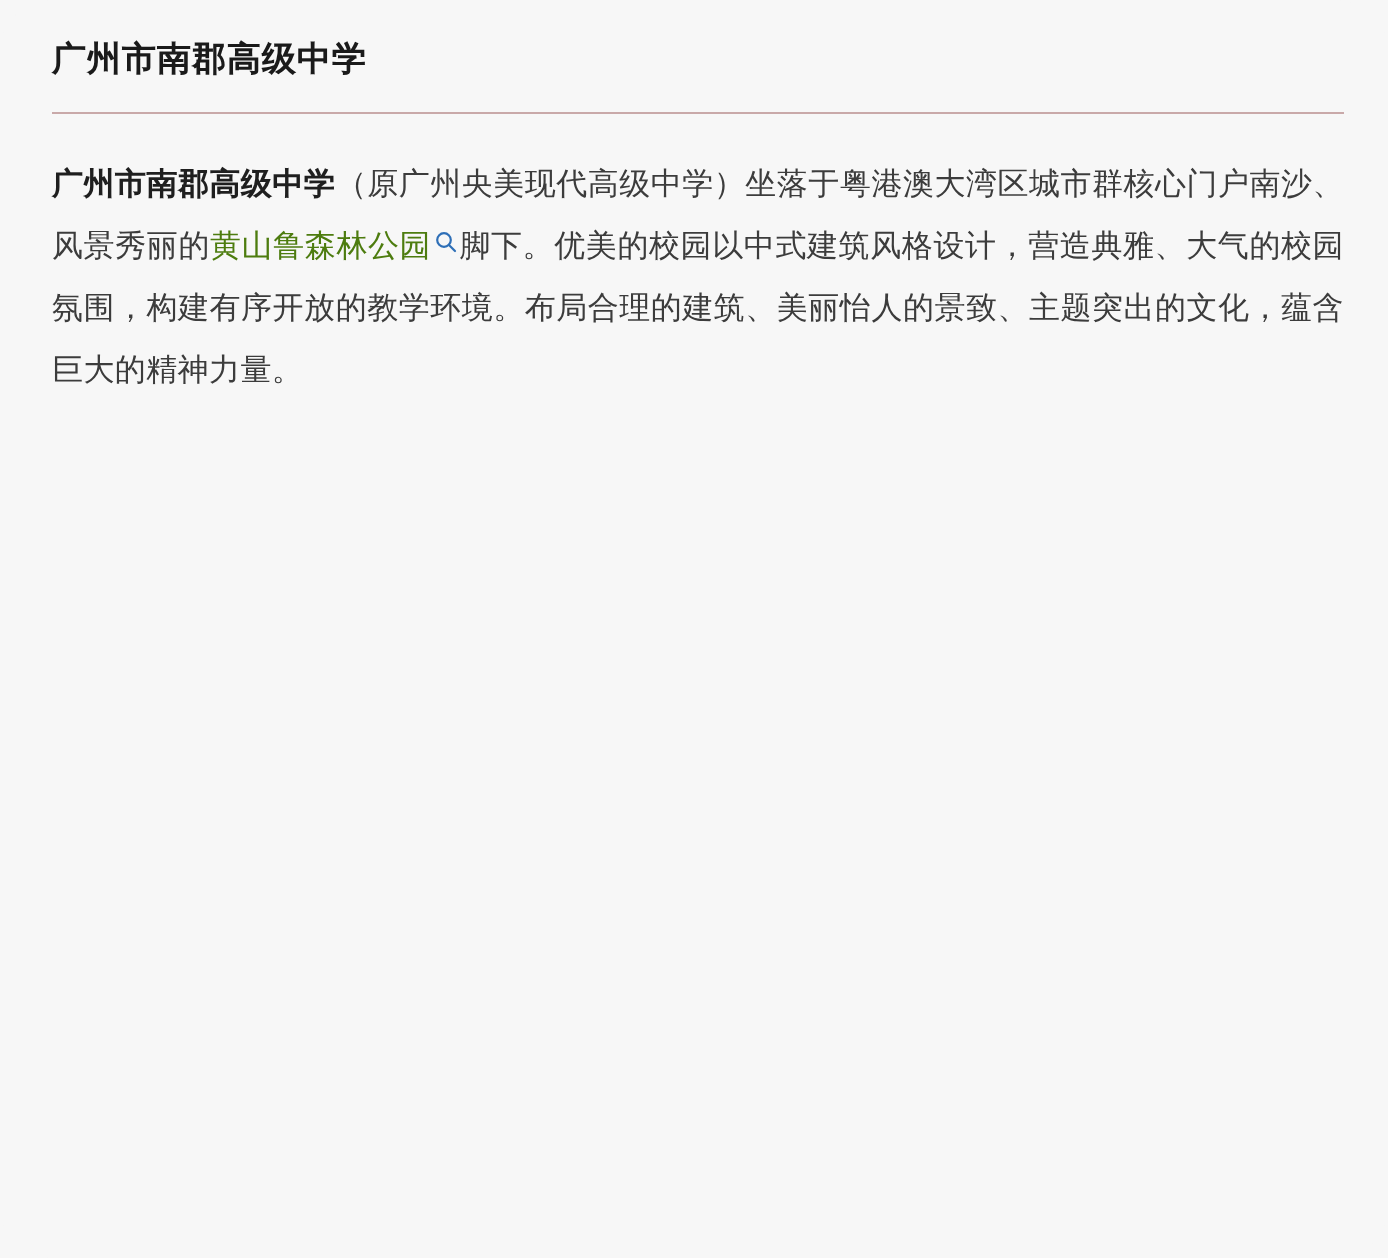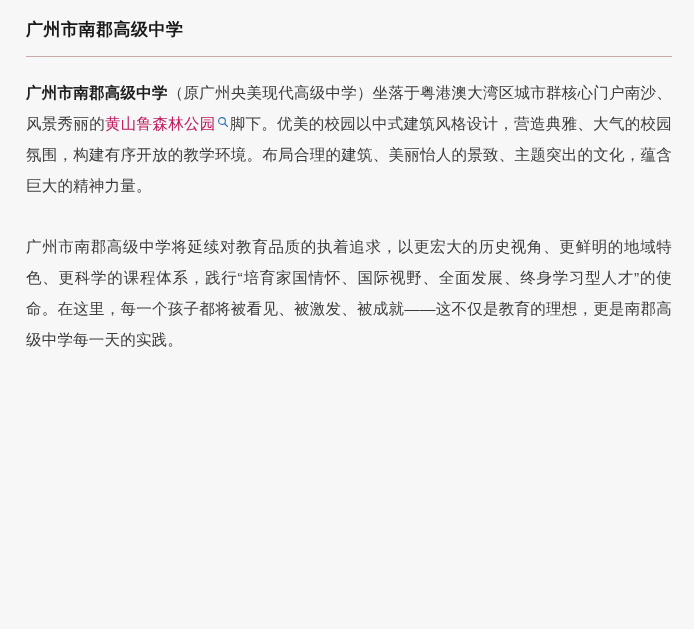--- a/index.html
+++ b/index.html
@@ -47,21 +47,21 @@
     letter-spacing: 0.2px;
   }
   .para.first {
     margin-bottom: 30px;
   }
   .strong {
     font-weight: bold;
     color: #1f1f1f;
   }
   .link {
-    color: #be185d;
+    color: #4d7c0f;
     text-decoration: none;
     cursor: pointer;
   }
   .link-icon {
     display: inline-block;
     width: 12px;
     height: 12px;
     position: relative;
     top: -3px;
     margin: 0 1px;
@@ -82,15 +82,14 @@
   <h1 class="article-title">广州市南郡高级中学</h1>
 
   <hr class="title-divider">
 
   <p class="para first"><span class="strong">广州市南郡高级中学</span><span>（原广州央美现代高级中学）坐落于粤港澳大湾区城市群核心门户南沙、风景秀丽的</span><a class="link">黄山鲁森林公园</a><span class="link-icon"><svg viewBox="0 0 12 12" width="12" height="12">
           <circle cx="5" cy="5" r="3.4" fill="none" stroke="#2e6fb7" stroke-width="1.1"></circle>
           <line x1="7.5" y1="7.5" x2="10.5" y2="10.5" stroke="#2e6fb7" stroke-width="1.1" stroke-linecap="round"></line>
         </svg></span><span>脚下。优美的校园以中式建筑风格设计，营造典雅、大气的校园氛围，构建有序开放的教学环境。布局合理的建筑、美丽怡人的景致、主题突出的文化，蕴含巨大的精神力量。</span></p>
 
 
-  <p class="para para-3">广州市南郡高级中学将延续对教育品质的执着追求，以更宏大的历史视角、更鲜明的地域特色、更科学的课程体系，践行“培育家国情怀、国际视野、全面发展、终身学习型人才”的使命。在这里，每一个孩子都将被看见、被激发、被成就——这不仅是教育的理想，更是南郡高级中学每一天的实践。</p>
 
 </div>
 
 </body></html>

